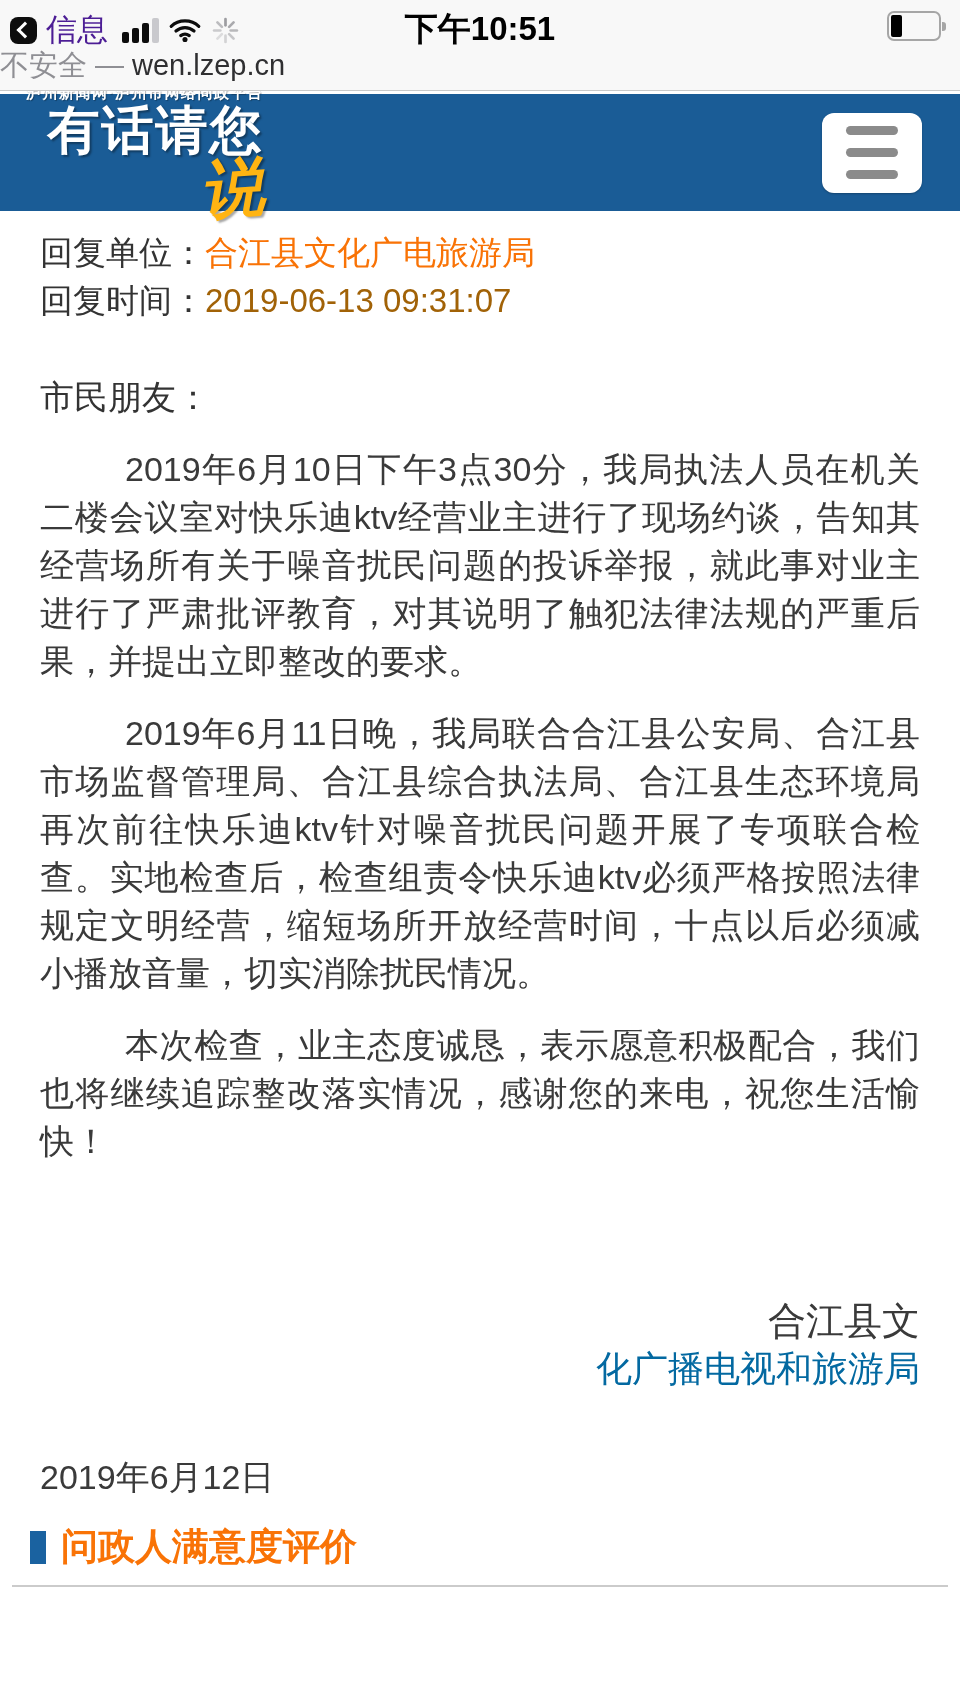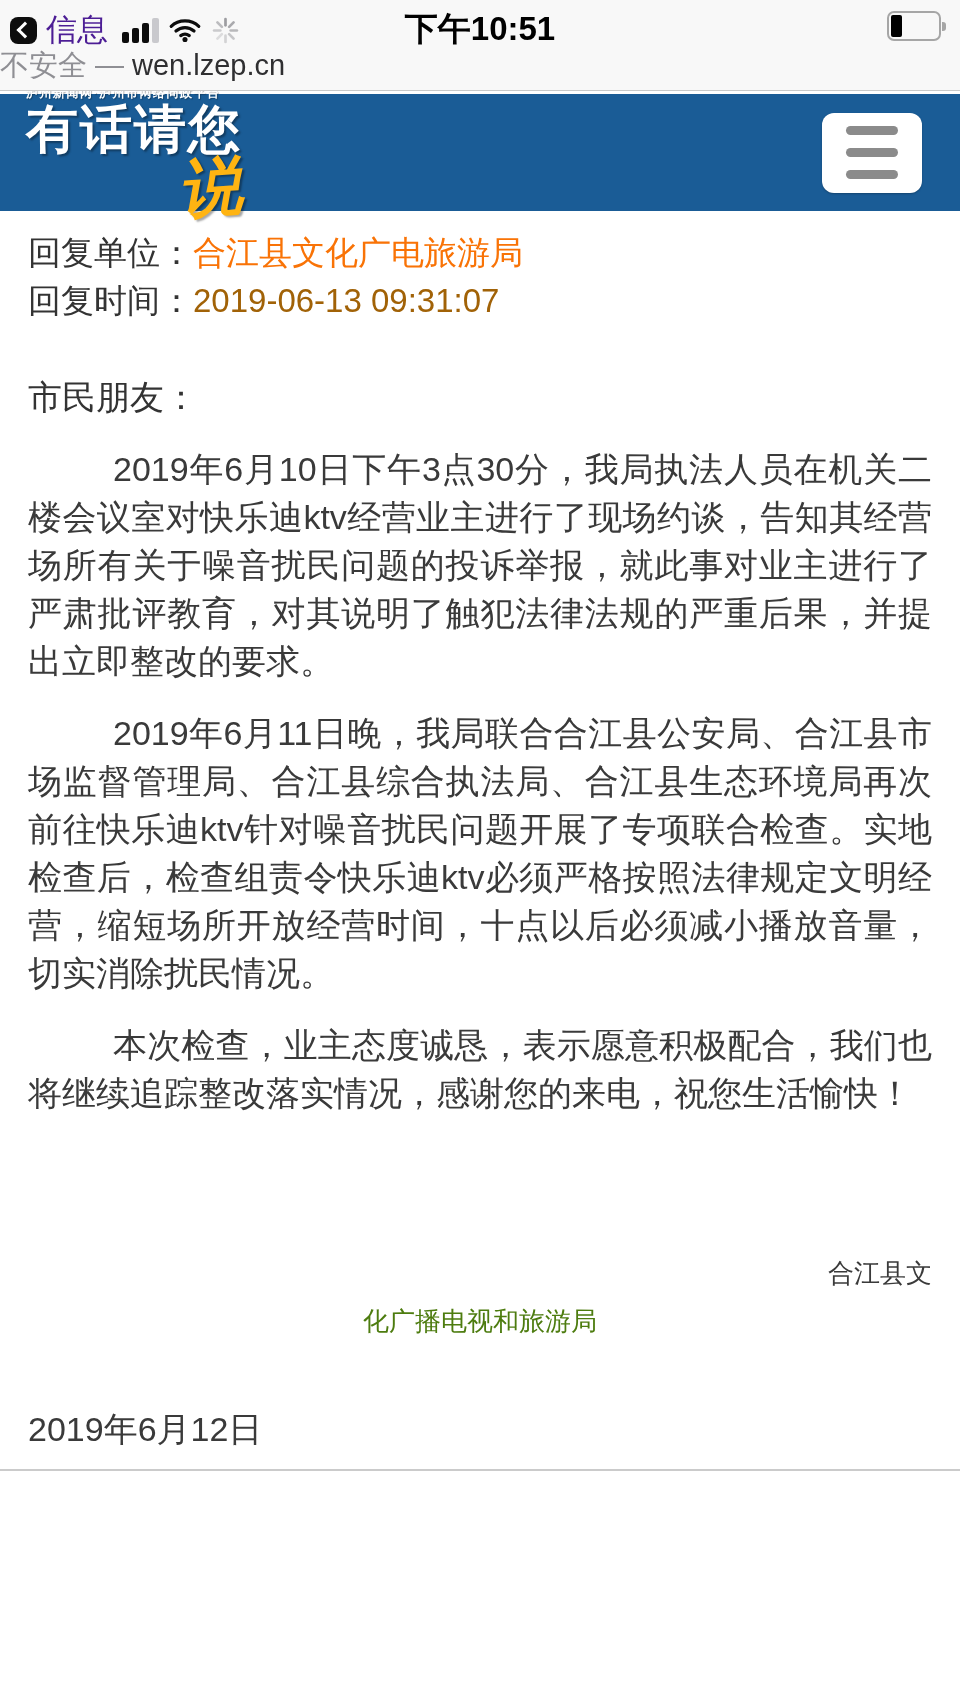--- a/index.html
+++ b/index.html
@@ -28,39 +28,39 @@
   .battery-nub{width:4px;height:9px;background:#a6a6a6;border-radius:0 3px 3px 0;margin-left:1px;}
   .url-row{text-align:left;font-size:29px;color:#2f2f31;margin-top:0px;cursor:pointer;}
   .url-insecure{color:#8f8f94;}
   .url-sep{color:#8f8f94;margin:0 8px;}
   .url-host{color:#2f2f31;}
   
   .site-header{background:#1a5c96;height:117px;border-top:3px solid #ffffff;
     display:flex;align-items:center;justify-content:space-between;
     padding:0 38px 0 26px;box-sizing:content-box;}
   .logo{display:flex;flex-direction:column;line-height:1;}
-  .logo-tagline{color:#ffffff;font-size:12px;letter-spacing:1.5px;font-weight:700;margin-bottom:4px;text-shadow:1px 1px 1px rgba(0,0,0,.3);}
+  .logo-tagline{color:#ffffff;font-size:15px;letter-spacing:1.5px;font-weight:700;margin-bottom:4px;text-shadow:1px 1px 1px rgba(0,0,0,.3);}
   .logo-main{display:flex;align-items:flex-end;flex-direction:column;}
   .logo-main-text{color:#ffffff;font-size:52px;font-weight:900;letter-spacing:2px;text-shadow:2px 2px 2px rgba(0,0,0,.35);}
   .logo-accent{color:#ffb412;font-size:64px;font-weight:900;font-style:italic;margin-left:4px;
     text-shadow:2px 2px 2px rgba(0,0,0,.35);transform:rotate(-4deg);}
   .menu-btn{width:100px;height:80px;background:#ffffff;border:none;border-radius:12px;
     display:flex;flex-direction:column;justify-content:center;align-items:center;gap:13px;
     cursor:pointer;box-shadow:0 1px 2px rgba(0,0,0,.25);padding:0;}
   .menu-bar{width:52px;height:9px;background:#8b8b8b;border-radius:5px;}
   
-  main{padding:18px 28px 0;color:#3a3a3a;border-radius:11px;}
+  main{padding:18px 40px 0;color:#3a3a3a;border-radius:11px;}
   .meta-row{font-size:33px;line-height:48px;color:#333333;}
   .value-link{color:#f97306;text-decoration:none;cursor:pointer;}
   .value-time{color:#a16207;}
   .salutation{font-size:34px;line-height:48px;margin:48px 0 0;color:#333333;}
   .para{font-size:34px;line-height:48px;margin:24px 0 0;text-indent:2.5em;color:#3a3a3a;text-align:justify;}
   .spacer{height:132px;}
-  .sig-r{text-align:right;font-size:26px;line-height:48px;color:#3a3a3a;}
-  .sig-l{text-align:center;font-size:26px;line-height:48px;color:#4d7c0f;}
+  .sig-r{text-align:right;font-size:38px;line-height:48px;color:#3a3a3a;}
+  .sig-l{text-align:right;font-size:36px;line-height:48px;color:#0369a1;}
   .letter-date{font-size:34px;line-height:48px;margin:60px 0 0;color:#3a3a3a;}
   .rating{display:flex;align-items:center;gap:15px;margin:24px 0 0 -10px;}
   .bullet{width:16px;height:33px;background:#1a62a0;flex:0 0 auto;}
   .rating-title{font-size:37px;font-weight:700;color:#f97306;margin:0;line-height:1.2;}
   .bottom-rule{border:none;border-top:2px solid #cbcbcb;margin:16px -28px 0;}
 </style>
 </head>
 <body>
 
 <div>
@@ -144,16 +144,20 @@
 
     <div class="spacer"></div>
 
     <div>
       <div class="sig-r">合江县文</div>
       <div class="sig-l">化广播电视和旅游局</div>
     </div>
 
     <p class="letter-date">2019年6月12日</p>
 
+    <div class="rating">
+      <span class="bullet"></span>
+      <h2 class="rating-title">问政人满意度评价</h2>
+    </div>
     <hr class="bottom-rule">
   </main>
 
 </div>
 
 </body></html>

